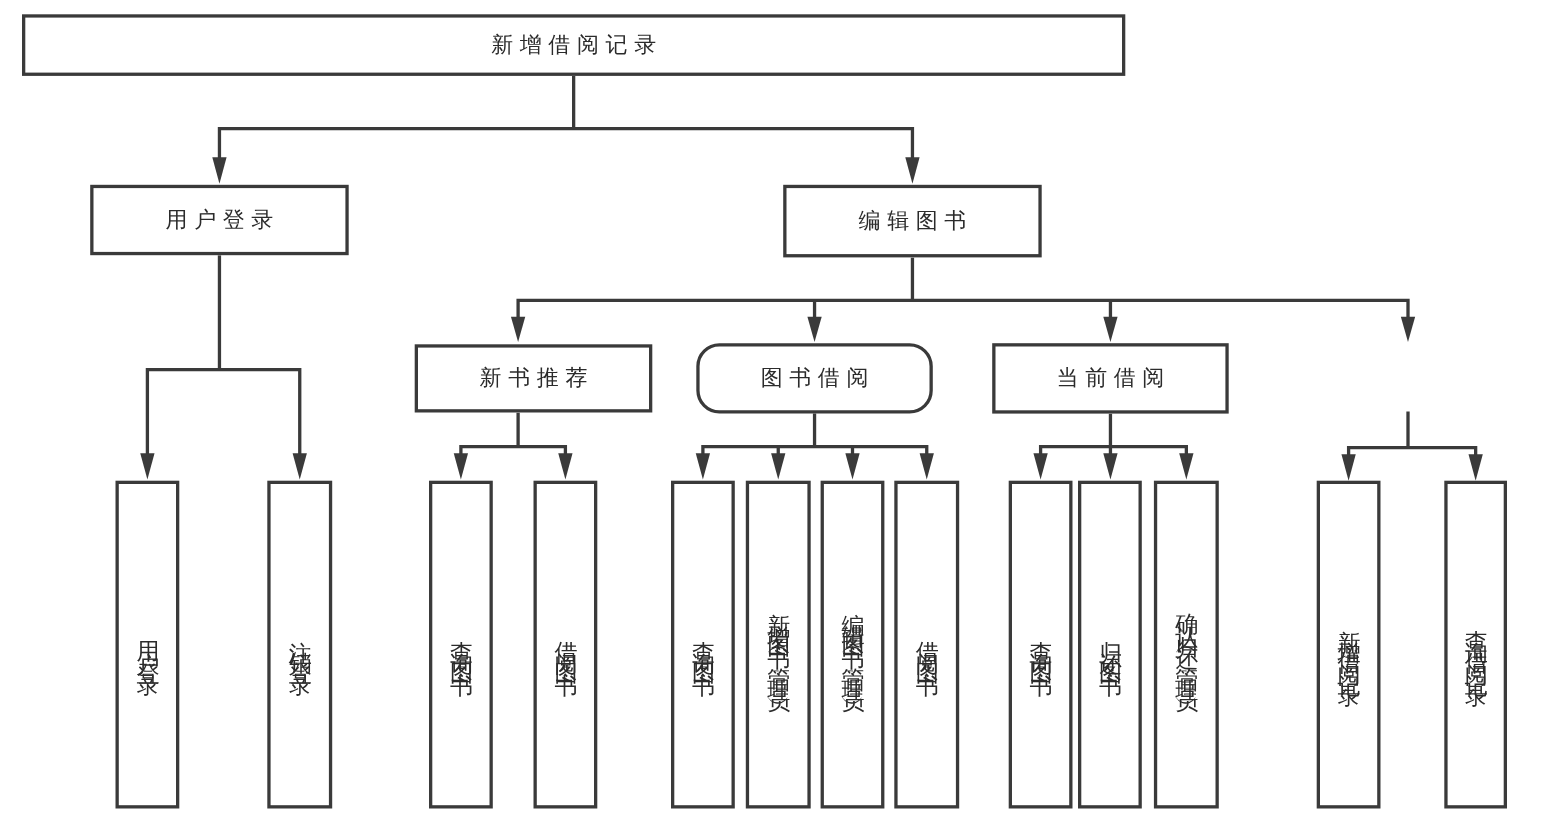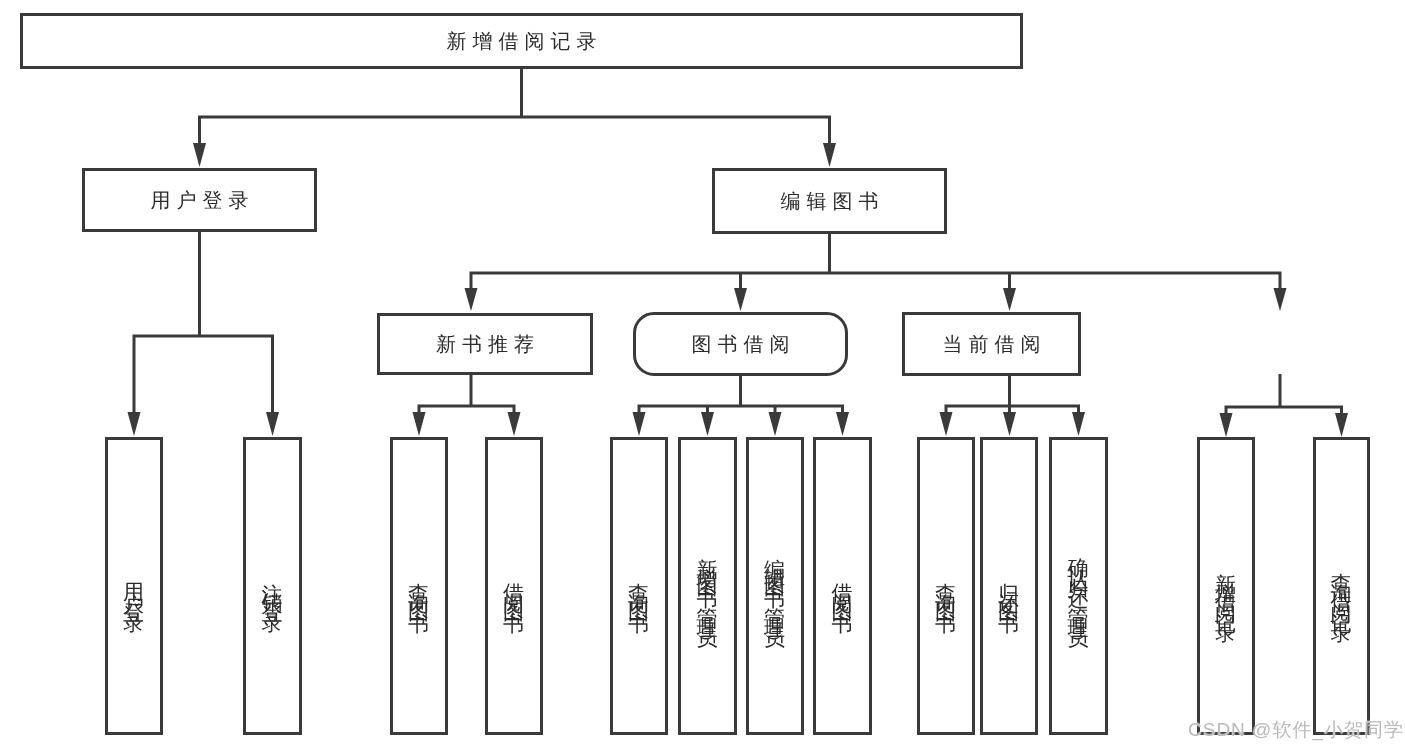--- a/index.html
+++ b/index.html
@@ -112,21 +112,21 @@
   <div class="box" style="left:712px;top:168px;width:235px;height:66px;">
     <span class="h-label">编辑图书</span>
   </div>
 
   <div class="box" style="left:363px;top:313px;width:216px;height:62px;margin-left:14px;">
     <span class="h-label">新书推荐</span>
   </div>
   <div class="box" style="left:633px;top:312px;width:215px;height:64px;border-radius:21px;">
     <span class="h-label">图书借阅</span>
   </div>
-  <div class="box" style="left:902px;top:312px;width:179px;height:64px;">
+  <div class="box" style="left:902px;top:312px;width:215px;height:64px;">
     <span class="h-label">当前借阅</span>
   </div>
 
   <div class="box leaf" style="left:105px;top:437px;width:58px;height:298px;">
     <span class="v-label">用户登录</span>
   </div>
   <div class="box leaf" style="left:243px;top:437px;width:59px;height:298px;">
     <span class="v-label">注销登录</span>
   </div>
   <div class="box leaf" style="left:390px;top:437px;width:58px;height:298px;">
@@ -156,15 +156,14 @@
   <div class="box leaf" style="left:1049px;top:437px;width:59px;height:298px;">
     <span class="v-label">确认归还（管理员）</span>
   </div>
   <div class="box leaf" style="left:1197px;top:437px;width:58px;height:298px;">
     <span class="v-label">新增借阅记录</span>
   </div>
   <div class="box leaf" style="left:1313px;top:437px;width:57px;height:298px;">
     <span class="v-label">查询借阅记录</span>
   </div>
 
-  <div class="watermark">CSDN @软件_小贺同学</div>
 
 </div>
 
 </body></html>

